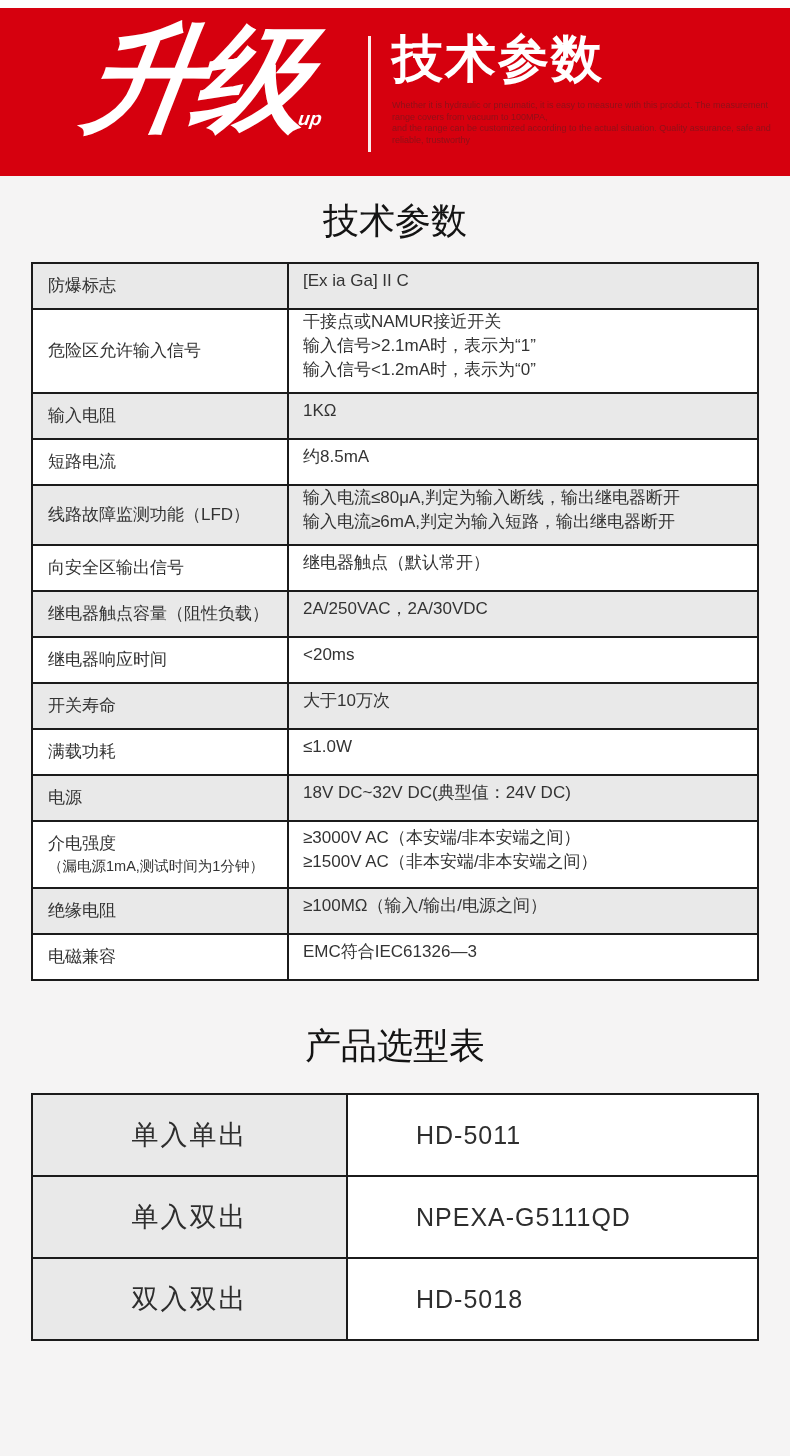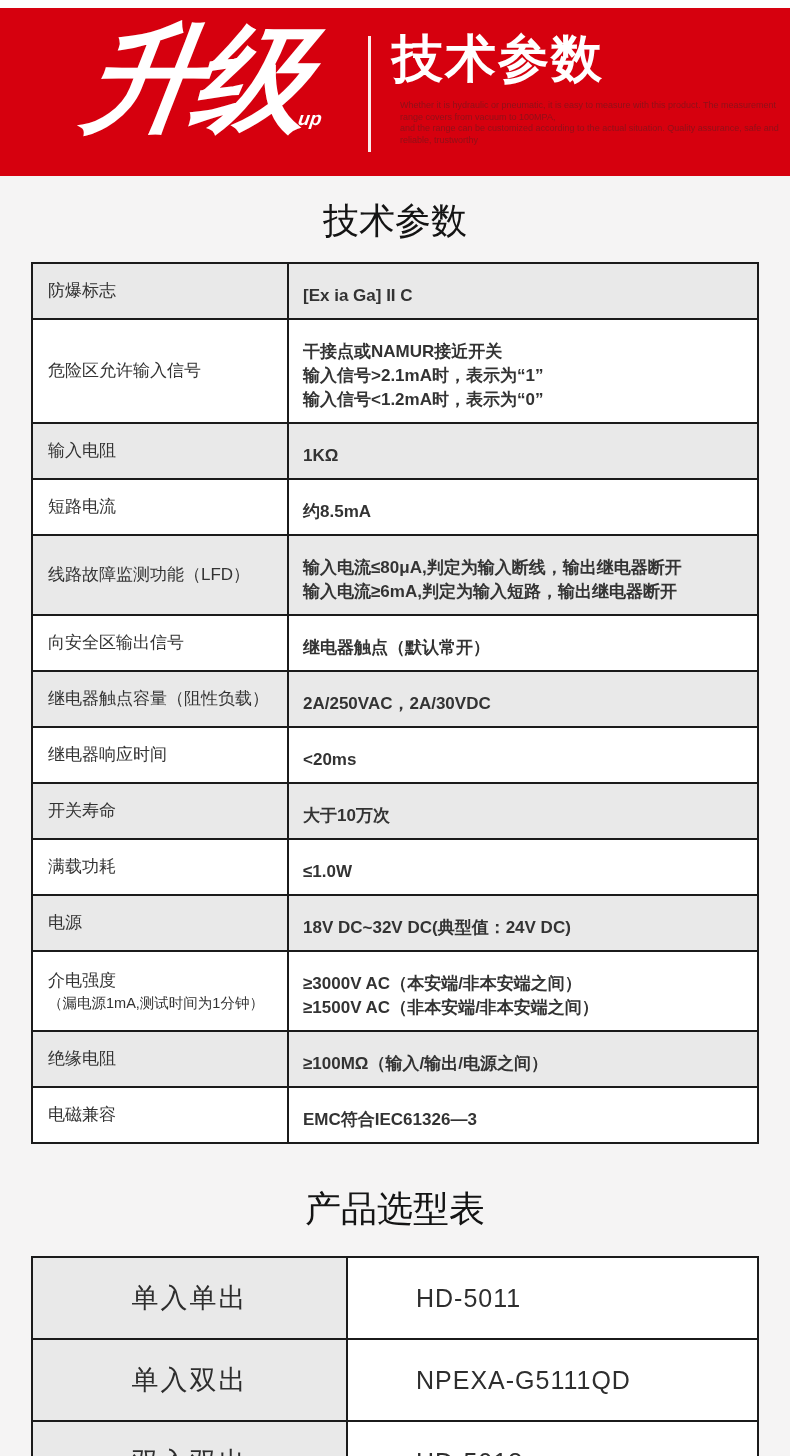--- a/index.html
+++ b/index.html
@@ -74,21 +74,20 @@
     margin-top: 5px;
     font-weight: 400;
     letter-spacing: 1px;
   }
   .banner-desc {
     margin-top: 12px;
     font-size: 9px;
     line-height: 11.5px;
     color: #8e1019;
     font-weight: 400;
-    margin-left: 8px;
   }
 
   
   .section-title {
     text-align: center;
     font-size: 36px;
     line-height: 42px;
     color: #141414;
     font-weight: 500;
   }
@@ -109,22 +108,22 @@
     color: #333333;
     vertical-align: middle;
   }
   .spec-table th {
     width: 256px;
     text-align: left;
     font-weight: 500;
     padding: 10px 10px 10px 15px;
   }
   .spec-table td {
-    padding: 20px 10px 10px 14px;
-    font-weight: 700;
+    padding: 0 10px 10px 14px;
+    font-weight: 400;
   }
   .spec-table tr:nth-child(odd) { background: #e9e9e9; }
   .spec-table tr:nth-child(even) { background: #ffffff; }
   .label-sub { font-size: 14.5px; line-height: 21px; font-weight: 400; }
 
   
   .model-table th, .model-table td {
     border: 2px solid #1b1b1b;
     height: 82px;
     vertical-align: middle;

